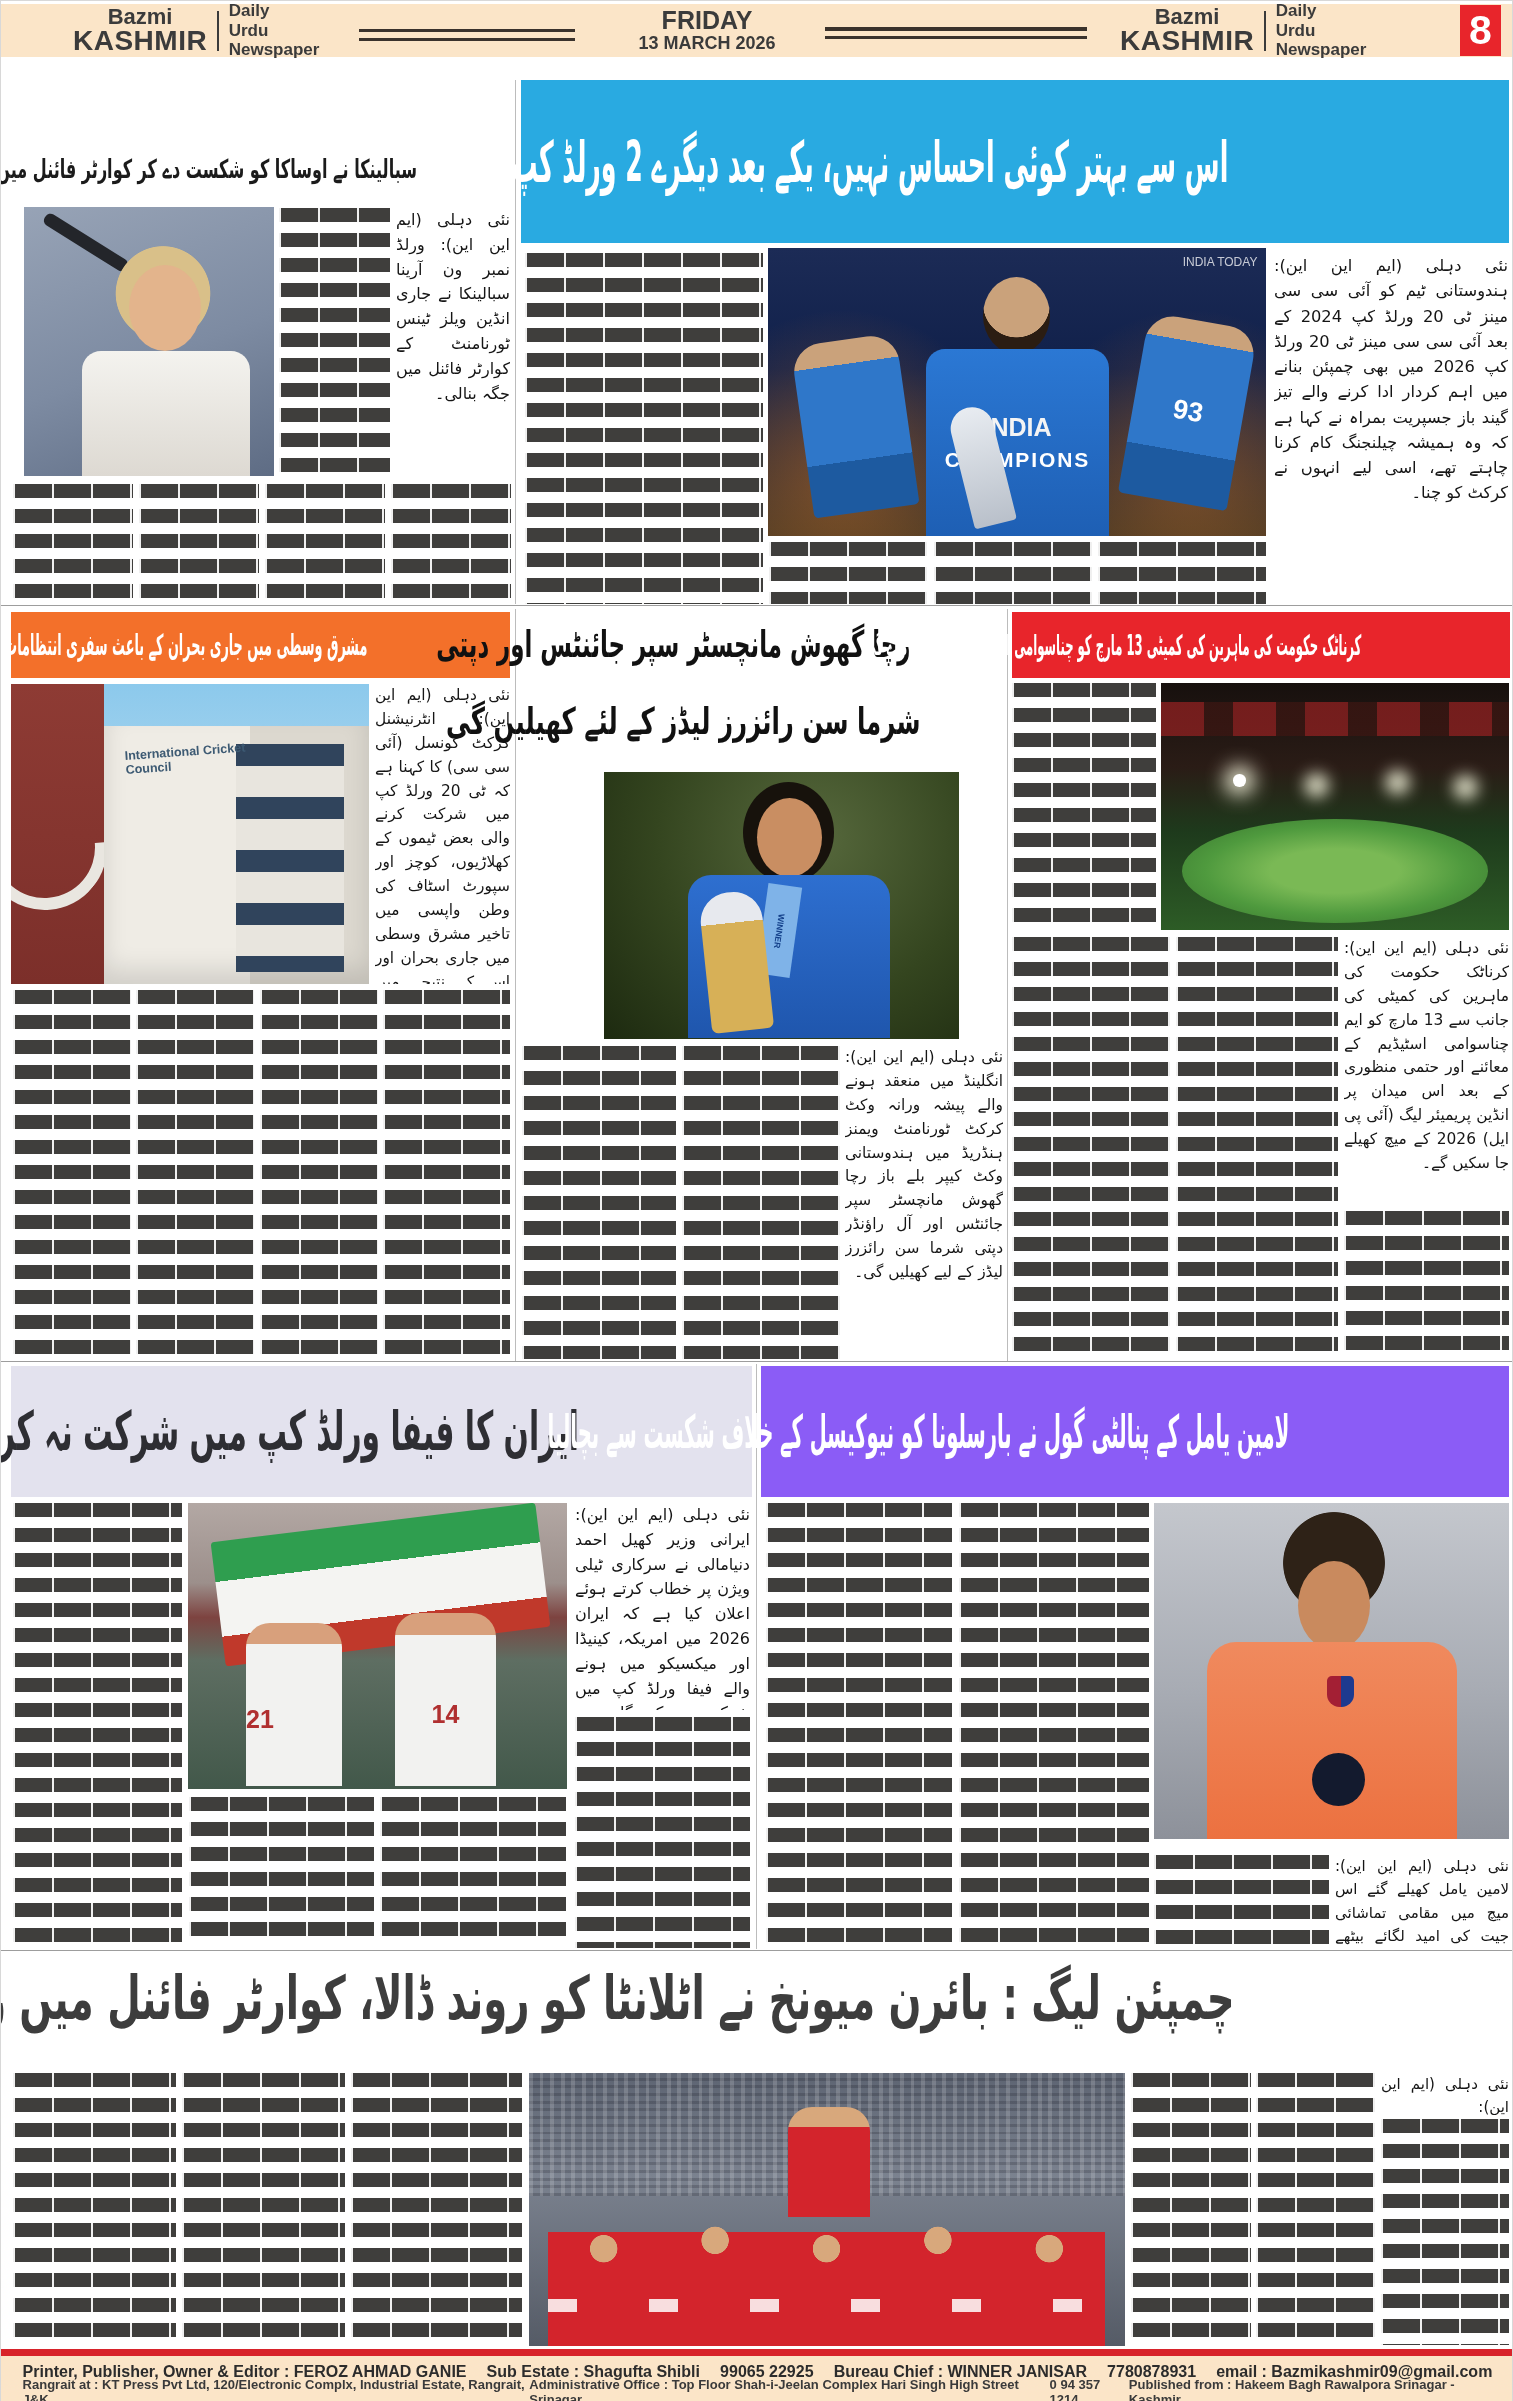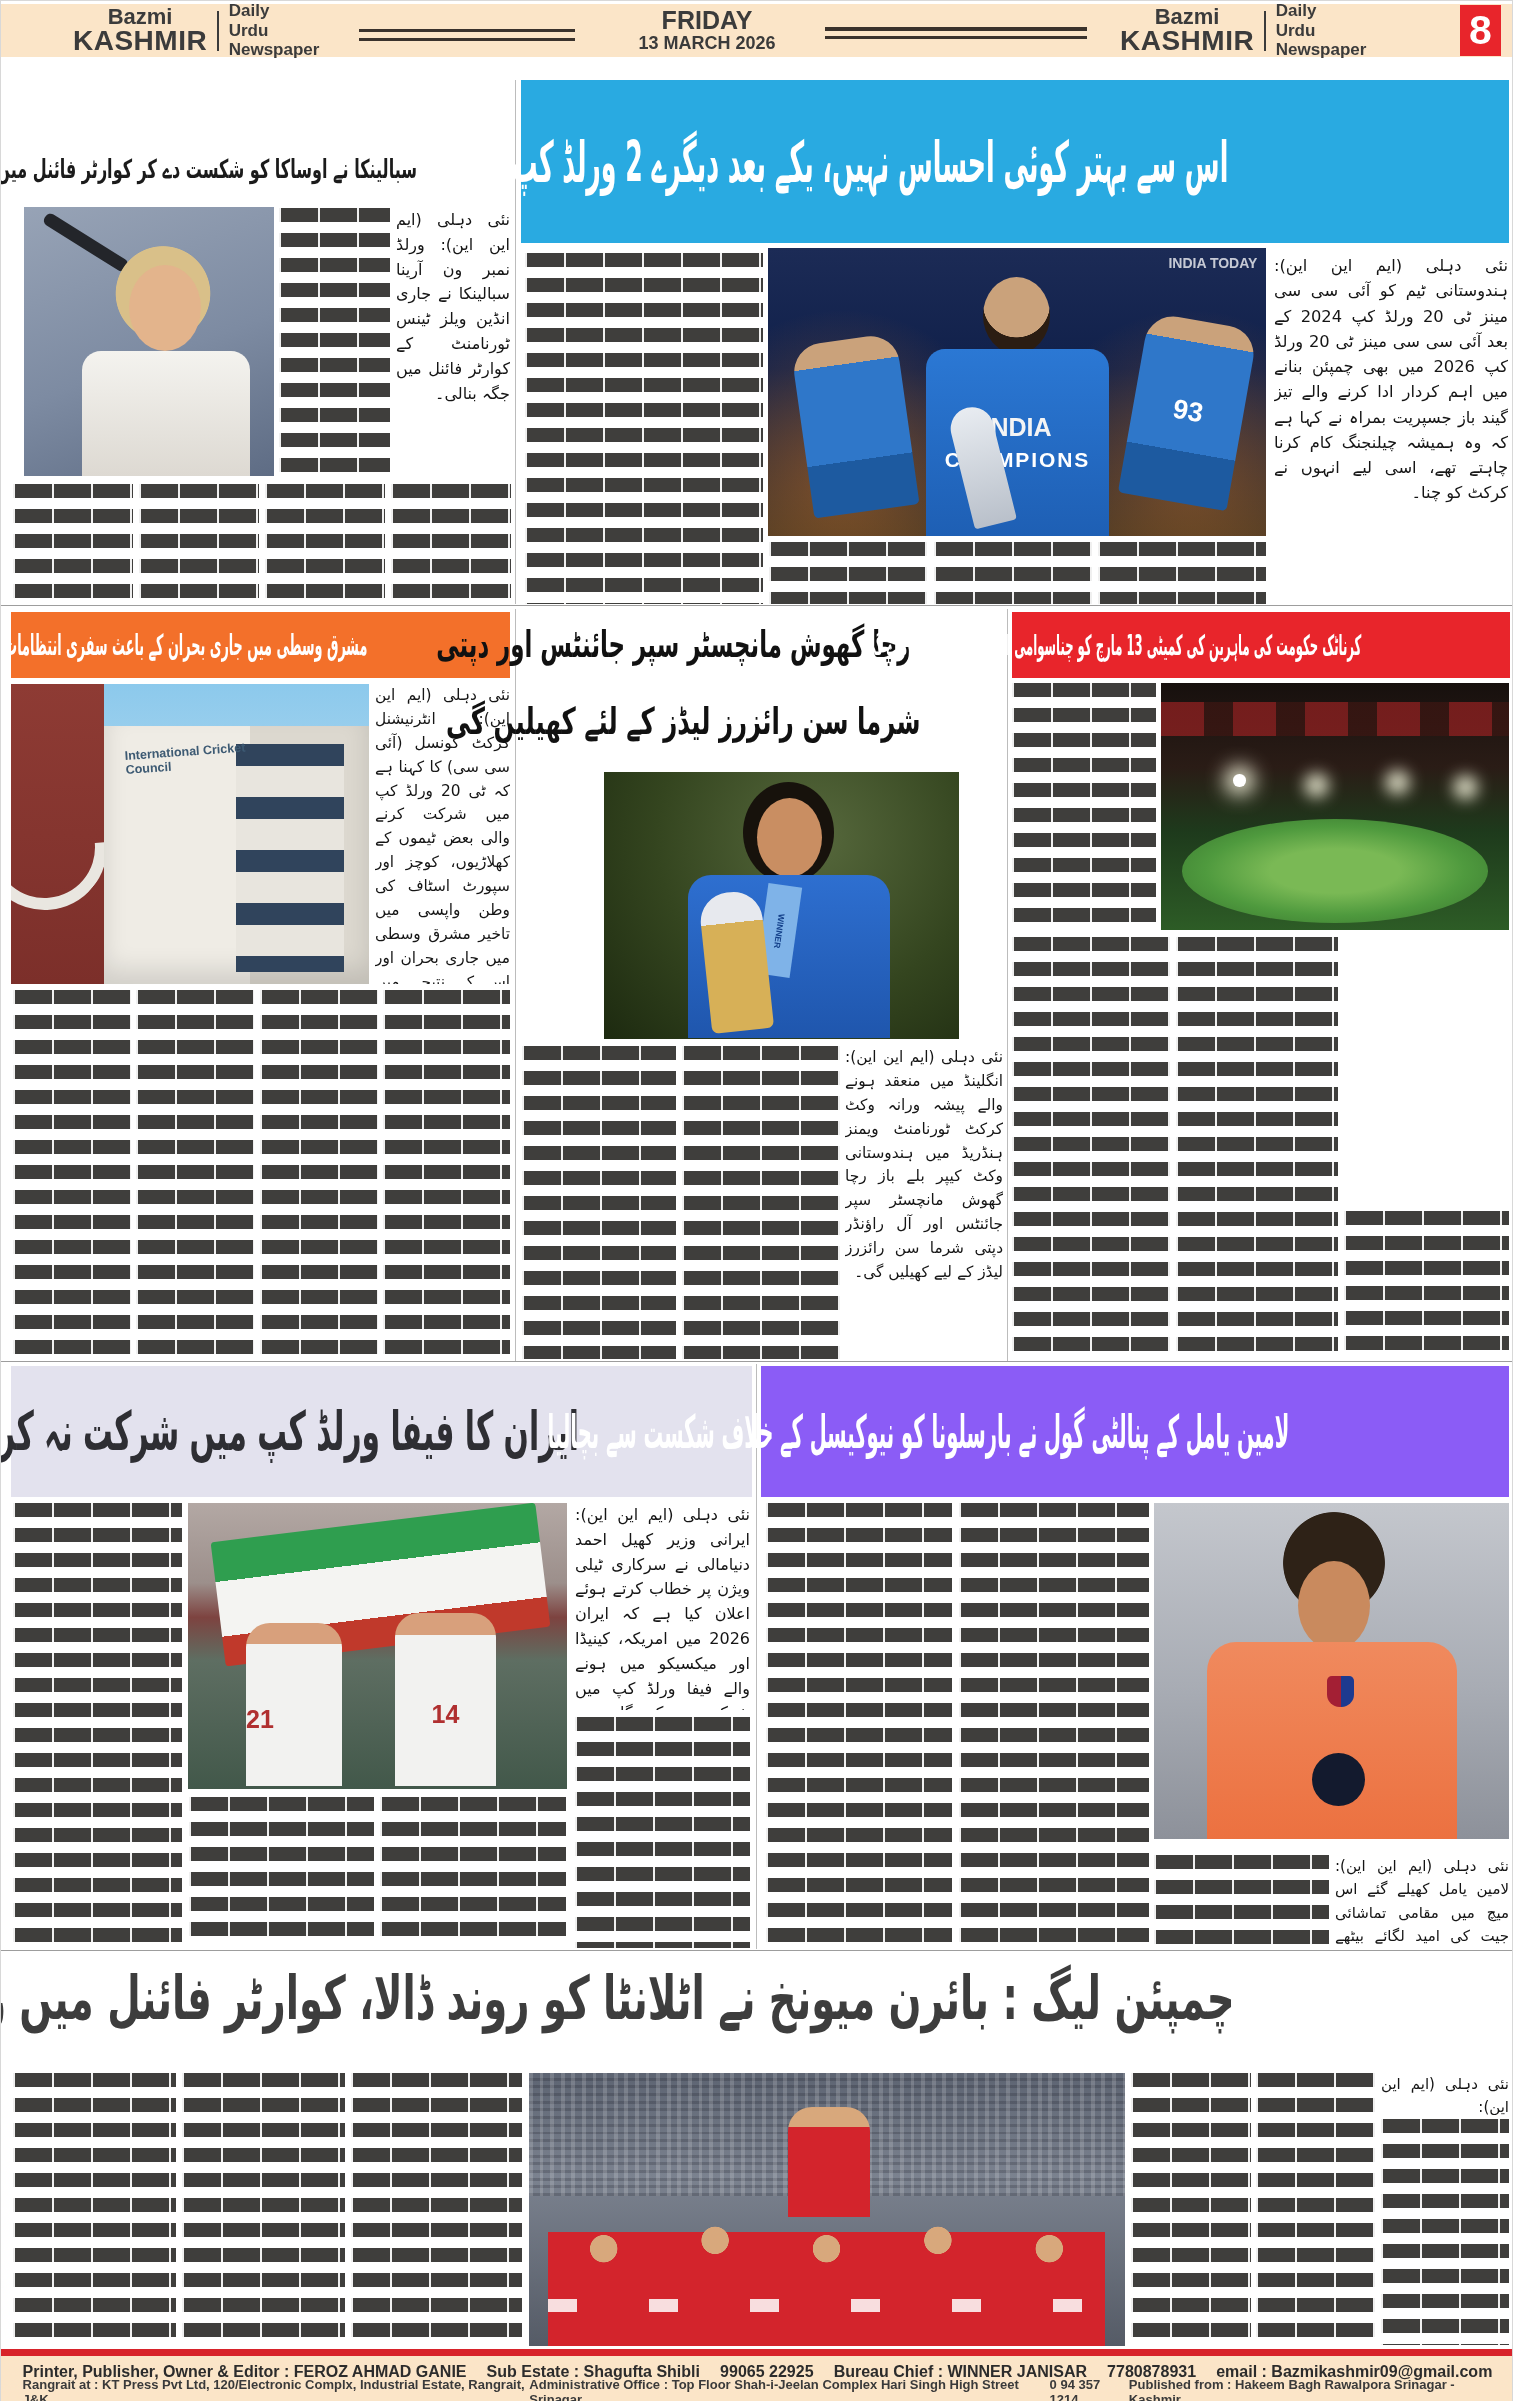--- a/index.html
+++ b/index.html
@@ -77,21 +77,21 @@
     <div class="pc" style="left:34px;top:91px;width:106px;height:173px;background:linear-gradient(180deg,#caa27b 0 14%,#2f77c9 14% 70%,#1d5aa0 70%);border-radius:29px 29px 4.8px 4.8px;transform:rotate(-8deg)"></div>
     <div class="pc" style="left:365px;top:72px;width:110px;height:183px;background:linear-gradient(180deg,#caa27b 0 12%,#2f77c9 12% 72%,#1d5aa0 72%);border-radius:29px 29px 4.8px 4.8px;transform:rotate(10deg);color:#fff;font-weight:bold;font-size:27px;display:flex;align-items:center;justify-content:center">
       <span class="latin">93</span>
     </div>
     <div class="pc" style="left:215px;top:29px;width:67px;height:77px;background:radial-gradient(circle at 50% 35%,#caa27b 0 55%,#2b1d12 56%);border-radius:50%"></div>
     <div class="pc" style="left:158px;top:101px;width:183px;height:187px;background:linear-gradient(180deg,#2b78d4,#1e5fb4);border-radius:19px 19px 0 0;display:flex;flex-direction:column;align-items:center;justify-content:center;gap:6.7px;color:#fff;font-weight:bold">
       <span class="latin" style="font-size:25px;color:#f4f4f4">INDIA</span>
       <span class="latin" style="font-size:21px;color:#ffffff;letter-spacing:1.9px">CHAMPIONS</span>
     </div>
     <div class="pc" style="left:192px;top:158px;width:43px;height:120px;background:linear-gradient(180deg,#e8ecf1,#b9c0ca);border-radius:21.6px 21.6px 3.8px 3.8px;transform:rotate(-14deg)"></div>
-    <div class="pc latin" style="right:8.6px;top:6.7px;color:#ffffff;opacity:.75;font-size:14px;font-weight:bold">INDIA TODAY</div>
+    <div class="pc latin" style="right:8.6px;top:6.7px;color:#ffffff;opacity:.75;font-size:12px;font-weight:normal">INDIA TODAY</div>
   </div>
 
   <div class="abs tx" style="left:524px;top:252px;width:238px;height:351px"></div>
   <div class="abs lead" style="left:1273px;top:252px;width:234px;height:351px;font-size:16.3px">نئی دہلی (ایم این این): ہندوستانی ٹیم کو آئی سی سی مینز ٹی 20 ورلڈ کپ 2024 کے بعد آئی سی سی مینز ٹی 20 ورلڈ کپ 2026 میں بھی چمپئن بنانے میں اہم کردار ادا کرنے والے تیز گیند باز جسپریت بمراہ نے کہا ہے کہ وہ ہمیشہ چیلنجنگ کام کرنا چاہتے تھے، اسی لیے انہوں نے کرکٹ کو چنا۔</div>
   <div class="abs tx" style="left:768px;top:541px;width:158px;height:62px"></div>
   <div class="abs tx" style="left:933px;top:541px;width:158px;height:62px"></div>
   <div class="abs tx" style="left:1097px;top:541px;width:168px;height:62px"></div>
 
   <div class="abs urdu fit" style="left: 9.6px; top: 153px; width: 502px; height: 40px; text-align: center; font-size: 26px; font-weight: bold; color: rgb(27, 27, 27); transform: scaleX(0.617612); transform-origin: center center;">سبالینکا نے اوساکا کو شکست دے کر کوارٹر فائنل میں جگہ بنالی</div>
 
@@ -149,20 +149,21 @@
     <div class="urdu fit" style="width: 100%; padding: 0px 7.7px; color: rgb(255, 255, 255); font-weight: bold; font-size: 28px; transform: scaleX(0.415564); transform-origin: center center;">کرناٹک حکومت کی ماہرین کی کمیٹی 13 مارچ کو چناسوامی اسٹیڈیم کا معائنہ کرے گی</div>
   </div>
   <div class="photo" style="left:1160px;top:682px;width:348px;height:247px;background:linear-gradient(180deg,#17100e 0%,#2a1c16 34%,#1e3a1c 60%,#2d5c26 100%)">
     <div class="pc" style="left:0;top:19px;width:100%;height:34px;background:repeating-linear-gradient(90deg,#8a2020 0 43px,#3a1612 43px 72px);opacity:.8"></div>
     <div class="pc" style="left:72px;top:91px;width:12.5px;height:12.5px;background:#fff;border-radius:50%;box-shadow:0 0 19px 8.6px rgba(255,255,230,.85), 77px 4.8px 14.4px 5.8px rgba(255,255,230,.8), 158px 1.9px 14.4px 5.8px rgba(255,255,230,.8), 226px 6.7px 14.4px 5.8px rgba(255,255,230,.8)"></div>
     <div class="pc" style="left:6%;top:55%;width:88%;height:42%;background:radial-gradient(ellipse at center,#7ab955 0 30%,#4f9a3e 60%,#35702c 100%);border-radius:50%"></div>
   </div>
   <div class="abs tx" style="left:1011px;top:682px;width:144px;height:247px"></div>
   <div class="abs tx" style="left:1011px;top:936px;width:158px;height:422px"></div>
   <div class="abs tx" style="left:1175px;top:936px;width:162px;height:422px"></div>
+  <div class="abs lead" style="left:1343px;top:936px;width:165px;height:269px;font-size:15.4px">نئی دہلی (ایم این این): کرناٹک حکومت کی ماہرین کی کمیٹی کی جانب سے 13 مارچ کو ایم چناسوامی اسٹیڈیم کے معائنے اور حتمی منظوری کے بعد اس میدان پر انڈین پریمیئر لیگ (آئی پی ایل) 2026 کے میچ کھیلے جا سکیں گے۔</div>
   <div class="abs tx" style="left:1343px;top:1210px;width:165px;height:147px"></div>
 
   <div class="abs hrule" style="left:0;top:1360px;width:1513px"></div>
 
   <div class="abs vr" style="left:755px;top:1363px;height:585px"></div>
 
   <div class="abs banner" style="left:9.6px;top:1365px;width:741px;height:131px;background:#e3e2ee">
     <div class="urdu fit" style="width: 100%; padding: 0px 11.5px; color: rgb(46, 46, 51); font-weight: bold; font-size: 54px; transform: scaleX(0.549929); transform-origin: center center;">ایران کا فیفا ورلڈ کپ میں شرکت نہ کرنے کا اعلان</div>
   </div>
   <div class="photo" style="left:187px;top:1502px;width:379px;height:286px;background:linear-gradient(180deg,#b3a8a4 0%,#9c8f8b 28%,#7d4340 40%,#5e6e62 55%,#42584a 100%)">

